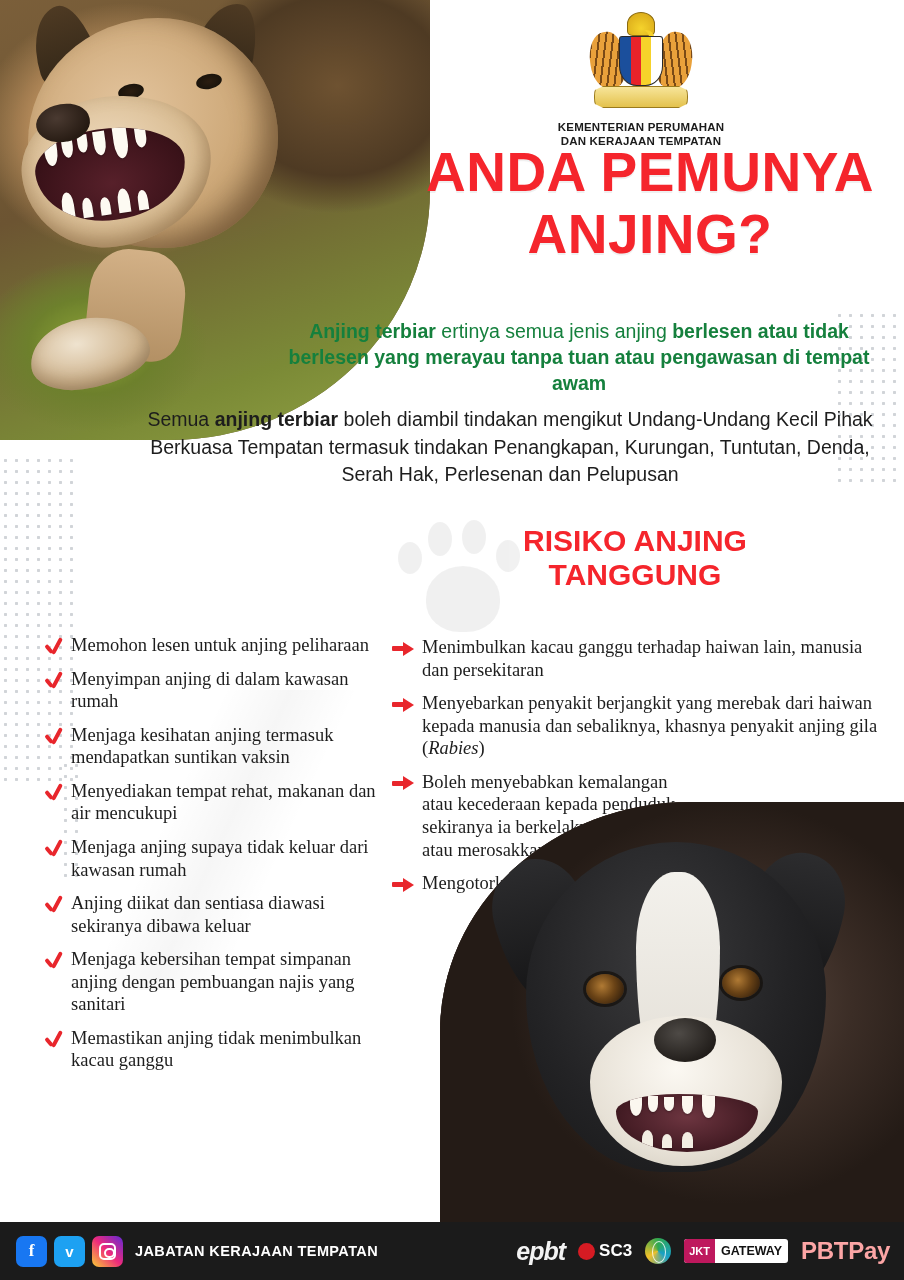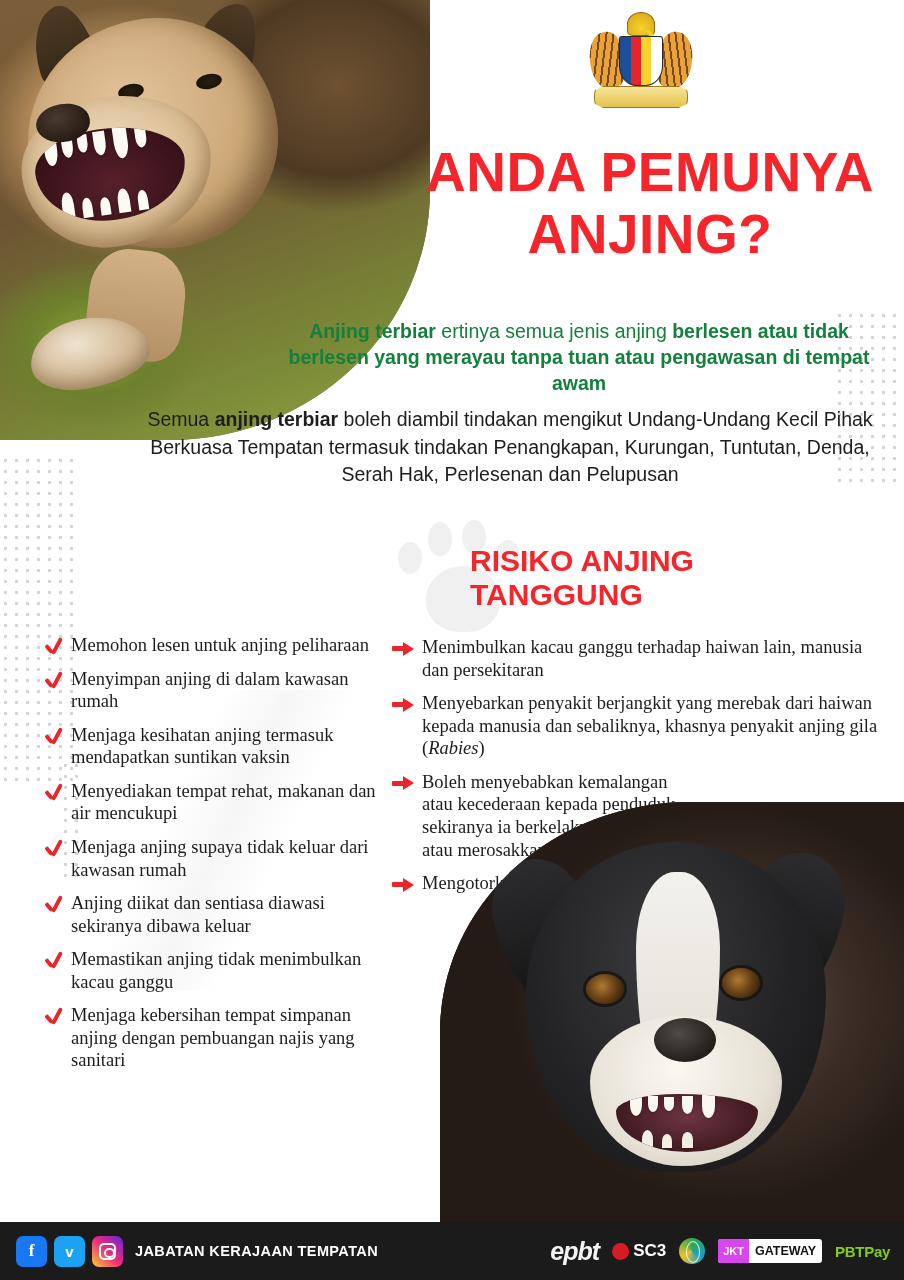--- a/index.html
+++ b/index.html
@@ -191,21 +191,21 @@
     position: absolute; background: #e3e3e3; border-radius: 50%;
     display: block;
   }
 
   
   .sec-head {
     position: absolute; color: #f5252c;
     font-size: 30px; font-weight: bold; line-height: 1.12;
   }
   .sec-left { left: 78px; top: 540px; width: 320px; }
-  .sec-right { left: 470px; top: 544px; width: 330px; }
+  .sec-right { left: 470px; top: 524px; width: 330px; text-align: center; }
 
   
   .list { position: absolute; }
   .list-left { left: 44px; top: 634px; width: 350px; }
   .list-right { left: 392px; top: 636px; width: 500px; }
 
   .item {
     display: flex; gap: 8px; margin-bottom: 11px;
     font-size: 18.5px; line-height: 1.22; color: #1d1d1d;
   }
@@ -342,28 +342,28 @@
   }
   .logo-globe::after {
     content: ""; position: absolute; left: 7px; top: 3px; width: 12px; height: 20px;
     border: 1.6px solid rgba(255,255,255,.8); border-radius: 50%;
   }
   .logo-jkt {
     display: flex; align-items: center; background: #fff; border-radius: 3px;
     overflow: hidden; height: 24px;
   }
   .jkt-mark {
-    background: #d946ef; color: #fff; font-size: 11px; font-weight: bold;
+    background: #be185d; color: #fff; font-size: 11px; font-weight: bold;
     padding: 0 5px; height: 100%; display: flex; align-items: center;
   }
   .jkt-txt {
     color: #111; font-size: 12.5px; font-weight: bold; padding: 0 6px;
   }
   .logo-pbt {
-    color: #84cc16; font-size: 15px; font-weight: bold; letter-spacing: -.3px;
+    color: #fca5a5; font-size: 24px; font-weight: bold; letter-spacing: -.3px;
   }
 
   
   .streak {
     position: absolute; left: 0; top: 690px; width: 420px; height: 300px;
     background: linear-gradient(115deg, rgba(0,0,0,0) 40%, rgba(0,0,0,.035) 52%, rgba(0,0,0,0) 64%);
     pointer-events: none;
   }
 </style>
 </head>
@@ -404,20 +404,24 @@
 
   <div class="crest-wrap">
     <div class="crest">
       <div class="tiger l"></div>
       <div class="tiger r"></div>
       <div class="crown"></div>
       <div class="crescent"></div>
       <div class="shield"></div>
       <div class="ribbon"></div>
     </div>
+    <div class="ministry">
+      <div>KEMENTERIAN PERUMAHAN</div>
+      <div>DAN KERAJAAN TEMPATAN</div>
+    </div>
   </div>
 
   <div class="headline">
     <span>ANDA PEMUNYA</span>
     <span class="l2">ANJING?</span>
   </div>
 
   <div class="intro1">
     <span>Anjing terbiar</span><span class="reg"> ertinya semua jenis anjing </span><span>berlesen</span><span> atau tidak berlesen yang merayau tanpa tuan atau pengawasan di tempat awam</span>
   </div>
@@ -460,25 +464,25 @@
     <div class="item">
       <span class="check"></span>
       <span class="txt">Menjaga anjing supaya tidak keluar dari kawasan rumah</span>
     </div>
     <div class="item">
       <span class="check"></span>
       <span class="txt">Anjing diikat dan sentiasa diawasi sekiranya dibawa keluar</span>
     </div>
     <div class="item">
       <span class="check"></span>
+      <span class="txt">Menjaga kebersihan tempat simpanan  anjing dengan pembuangan najis yang sanitari</span>
+    </div>
+    <div class="item">
+      <span class="check"></span>
       <span class="txt">Memastikan anjing tidak menimbulkan kacau ganggu</span>
-    </div>
-    <div class="item">
-      <span class="check"></span>
-      <span class="txt">Menjaga kebersihan tempat simpanan  anjing dengan pembuangan najis yang sanitari</span>
     </div>
   </div>
 
   <div class="list list-right">
     <div class="item">
       <span class="arrow"></span>
       <span class="txt">Menimbulkan kacau ganggu terhadap haiwan lain, manusia dan persekitaran</span>
     </div>
     <div class="item">
       <span class="arrow"></span>

